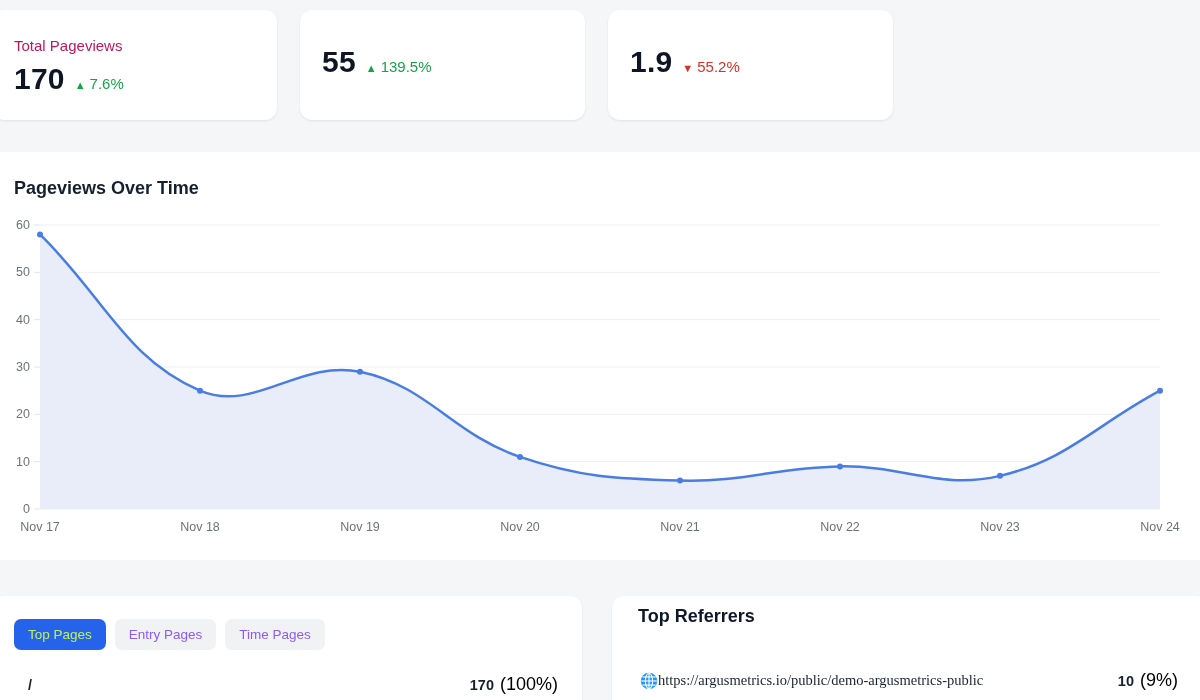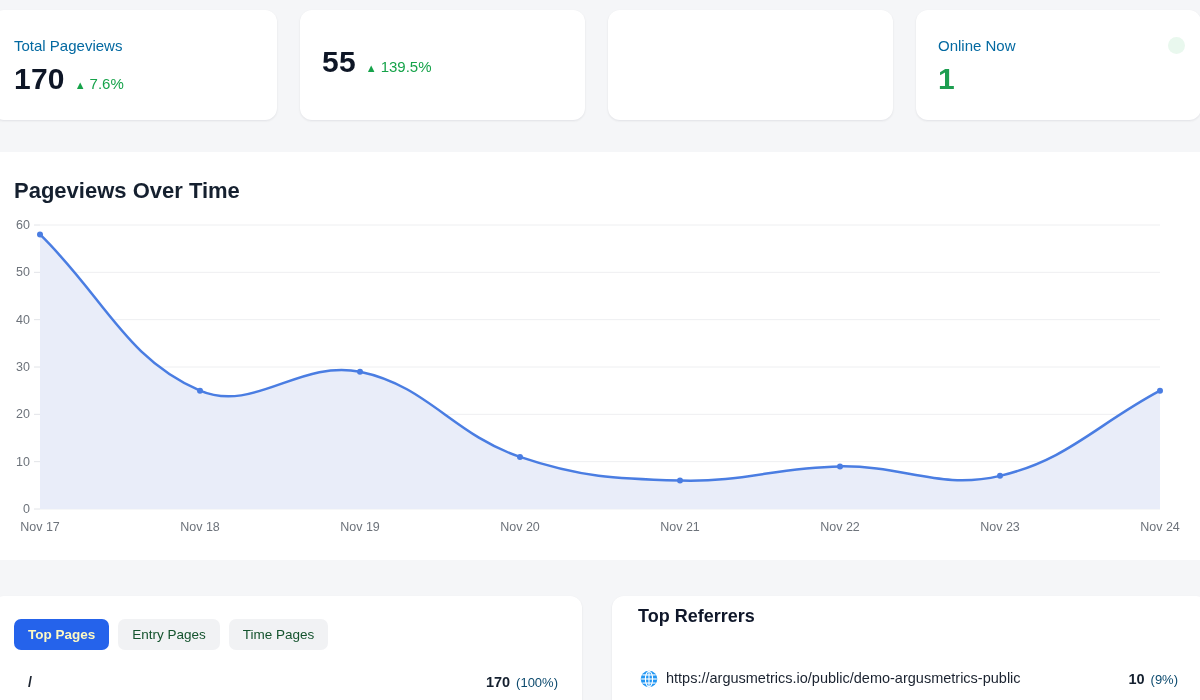--- a/index.html
+++ b/index.html
@@ -10,53 +10,53 @@
     font-family:"Liberation Sans", sans-serif;
     color:#15202f;
   }
   .card {
     background:#ffffff; border-radius:12px;
     box-shadow:0 1px 3px rgba(16,24,40,.05), 0 1px 2px rgba(16,24,40,.04);
   }
   
   .stats-row { position:absolute; top:10px; left:-8px; display:flex; gap:23px; }
   .stat-card { position:relative; width:285px; height:110px; padding:27px 22px 0; }
-  .stat-label { font-size:15px; color:#0369a1; }
+  .stat-label { font-size:15px; color:#be185d; }
   .stat-value-row { margin-top:8px; display:flex; align-items:baseline; gap:10px; }
   .stat-value { font-size:30px; font-weight:bold; color:#0e1626; letter-spacing:.2px; }
   .stat-value.green { color:#1d9e50; }
   .trend { font-size:15px; display:inline-flex; align-items:baseline; gap:4px; }
   .trend .tri { font-size:11px; }
   .trend-up { color:#16a34a; }
   .trend-down { color:#d93025; }
   .live-dot { position:absolute; top:27px; right:16px; width:17px; height:17px;
               border-radius:50%; background:#e9f8ee; }
   
   .chart-section { position:absolute; top:152px; left:0; width:1200px; height:408px;
                    background:#ffffff; border-radius:0; box-shadow:none; }
-  .chart-title { position:absolute; left:14px; top:26px; font-size:22px; font-weight:bold; color:#15202f; }
+  .chart-title { position:absolute; left:14px; top:26px; font-size:18px; font-weight:bold; color:#15202f; }
   #chart-svg { position:absolute; left:0; top:0; }
   #chart-svg text { font-family:"Liberation Sans", sans-serif; font-size:12.5px; fill:#6d737b; }
   
   .pages-card { position:absolute; left:-8px; top:596px; width:590px; height:130px; }
   .tabs { position:absolute; left:22px; top:23px; display:flex; gap:9px; }
   .tab { height:31px; padding:0 14px; border-radius:7px; font-size:13.5px;
-         display:flex; align-items:center; background:#f1f2f4; color:#14532d; cursor:pointer; }
-  .tab.active { background:#2563eb; color:#fef9c3;font-weight:bold; }
+         display:flex; align-items:center; background:#f1f2f4; color:#8b5cf6; cursor:pointer; }
+  .tab.active { background:#2563eb; color:#bef264; }
   .list-row { position:absolute; left:36px; right:24px; display:flex;
               justify-content:space-between; align-items:baseline; }
   .pages-card .list-row { top:78px; }
   .row-path { font-size:14.5px; font-weight:bold; color:#1c2430; }
   .row-stats { display:flex; align-items:baseline; gap:6px; }
   .row-value { font-size:14.5px; font-weight:bold; color:#15202f; }
-  .row-share { font-size:13px; color:#0c4a6e; }
+  .row-share { font-size:18px; color:#000000; }
   .referrers-card { position:absolute; left:612px; top:596px; width:596px; height:130px; }
   .panel-title { position:absolute; left:26px; top:10px; font-size:18px; font-weight:bold; color:#0f172a; }
   .referrers-card .list-row { left:28px; right:30px; top:74px; align-items:center; }
-  .ref-left { display:flex; gap:8px; }
+  .ref-left { display:flex; gap:0;font-family:Liberation Serif, serif; }
   .ref-url { font-size:14.5px; color:#1b2330; }
   .globe { width:18px; height:18px; flex:0 0 18px; }
 </style>
 </head>
 <body>
 
 <div class="stats-row">
 
   <div class="card stat-card">
     <div class="stat-label">Total Pageviews</div>
@@ -73,29 +73,29 @@
     <div class="stat-value-row">
       <span class="stat-value">55</span>
       <span class="trend trend-up">
         <span class="tri">▲</span>
         <span>139.5%</span>
       </span>
     </div>
   </div>
 
   <div class="card stat-card">
+    <div class="stat-value-row">
+      <span class="stat-value">1.9</span>
+      <span class="trend trend-down">
+        <span class="tri">▼</span>
+        <span>55.2%</span>
+      </span>
+    </div>
   </div>
 
-  <div class="card stat-card">
-    <div class="stat-label">Online Now</div>
-    <div class="stat-value-row">
-      <span class="stat-value green">1</span>
-    </div>
-    <span class="live-dot"></span>
-  </div>
 
 </div>
 
 <div class="chart-section">
   <div class="chart-title">Pageviews Over Time</div>
   <svg id="chart-svg" width="1200" height="408">
       <line x1="40" y1="357" x2="1160" y2="357" stroke="#eeeff1" stroke-width="1"></line>
       <line x1="34" y1="357" x2="40" y2="357" stroke="#e2e4e8" stroke-width="1"></line>
       <text x="30" y="361" text-anchor="end">0</text>
       <line x1="40" y1="309.6666666666667" x2="1160" y2="309.6666666666667" stroke="#eeeff1" stroke-width="1"></line>

